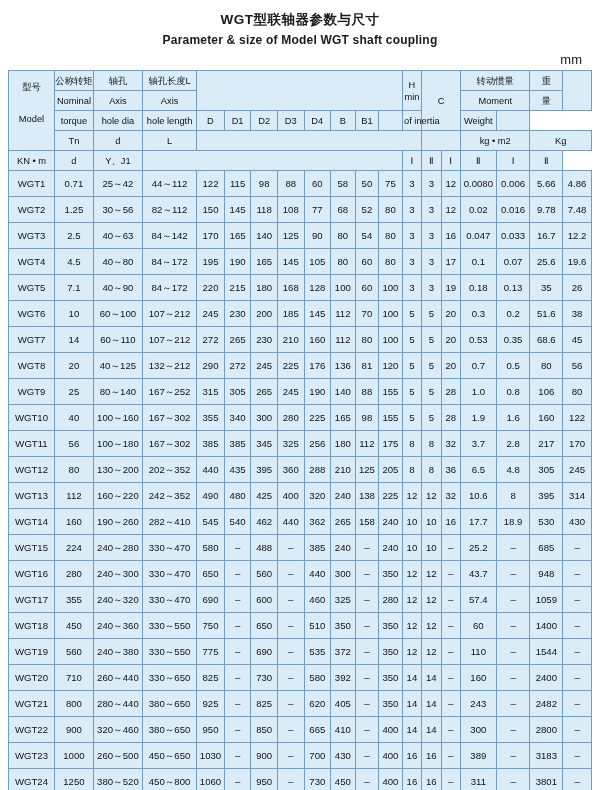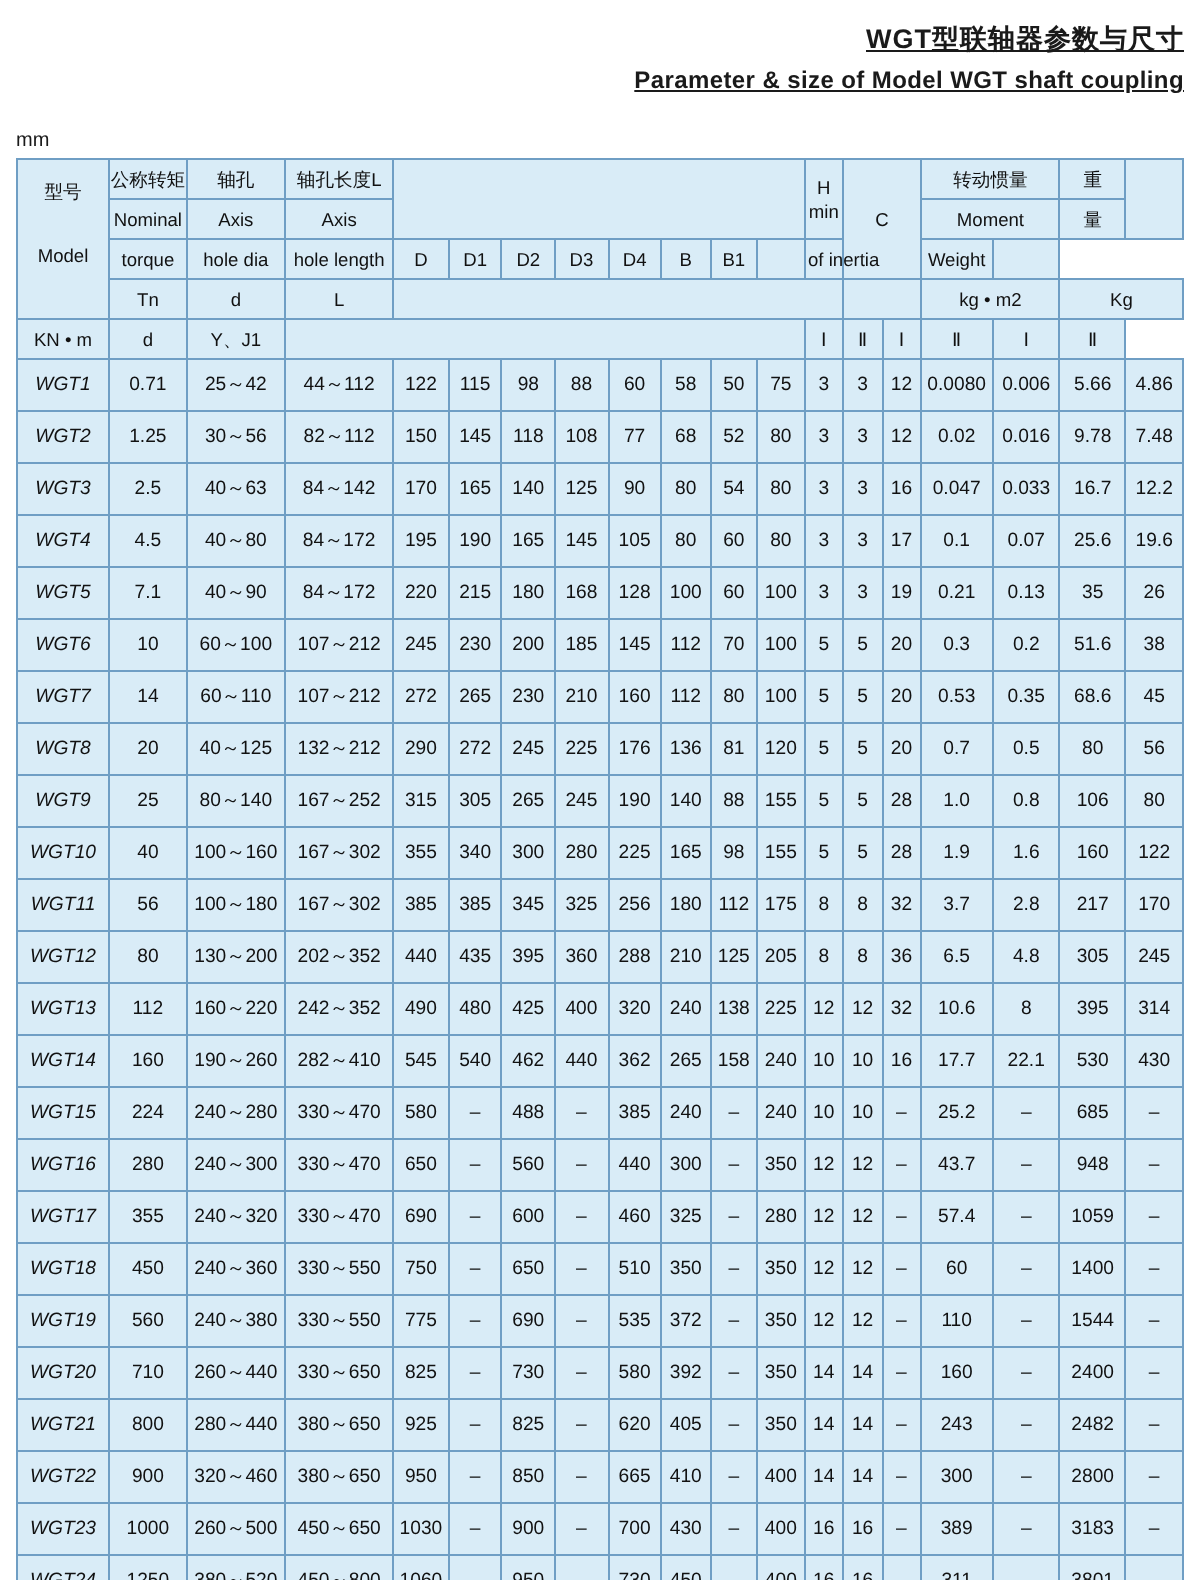--- a/index.html
+++ b/index.html
@@ -3,41 +3,41 @@
 <meta charset="utf-8">
 <style>
   html,body{margin:0;padding:0;}
   body{
     width:600px;height:790px;background:#ffffff;
     font-family:"Liberation Sans", sans-serif;
     color:#1a1a1a;
     -webkit-font-smoothing:antialiased;
   }
   .page{width:600px;height:790px;position:relative;box-sizing:border-box;padding:0 8px;}
-  .title-block{text-align:right;padding-top:10px;text-decoration:underline;}
+  .title-block{text-align:center;padding-top:10px;}
   .title-cn{font-size:13.5px;font-weight:bold;letter-spacing:.5px;line-height:20px;}
   .title-en{font-size:12px;font-weight:bold;letter-spacing:.2px;line-height:20px;}
-  .unit{text-align:left;font-size:10px;padding:2px 10px 3px 0;margin-top:13px;}
+  .unit{text-align:right;font-size:13px;padding:2px 10px 3px 0;}
   table{border-collapse:collapse;width:584px;margin:0 auto;table-layout:fixed;}
   td,th{
     border:1px solid #6f9ec4;
     background:#d9ecf7;
     font-size:9.5px;
     text-align:center;
     vertical-align:middle;
     padding:0;
     height:22px;
     font-weight:normal;
     color:#111;
     line-height:12px;
   }
   thead td{height:19px;font-size:9.3px;}
   .hdr-cn{font-size:9.3px;}
   .row td{height:25px;font-size:9.6px;}
-  .model-cell{font-size:9.6px;font-style:italic;}
+  .model-cell{font-size:9.6px;}
 </style>
 </head>
 <body>
 
 <div class="page">
 
   <div class="title-block">
     <div class="title-cn">WGT型联轴器参数与尺寸</div>
     <div class="title-en">Parameter &amp; size of Model WGT shaft coupling</div>
   </div>
@@ -226,21 +226,21 @@
           <td>215</td>
           <td>180</td>
           <td>168</td>
           <td>128</td>
           <td>100</td>
           <td>60</td>
           <td>100</td>
           <td>3</td>
           <td>3</td>
           <td>19</td>
-          <td>0.21</td>
+          <td>0.18</td>
           <td>0.13</td>
           <td>35</td>
           <td>26</td>
         </tr>
         <tr class="row">
           <td class="model-cell">WGT6</td>
           <td>10</td>
           <td>60～100</td>
           <td>107～212</td>
           <td>245</td>
@@ -416,21 +416,21 @@
           <td>462</td>
           <td>440</td>
           <td>362</td>
           <td>265</td>
           <td>158</td>
           <td>240</td>
           <td>10</td>
           <td>10</td>
           <td>16</td>
           <td>17.7</td>
-          <td>22.1</td>
+          <td>18.9</td>
           <td>530</td>
           <td>430</td>
         </tr>
         <tr class="row">
           <td class="model-cell">WGT15</td>
           <td>224</td>
           <td>240～280</td>
           <td>330～470</td>
           <td>580</td>
           <td>–</td>

